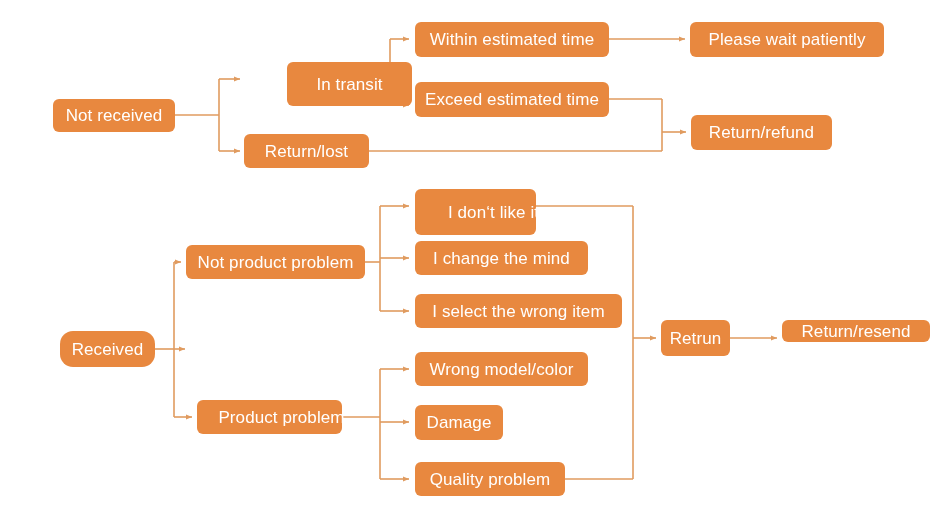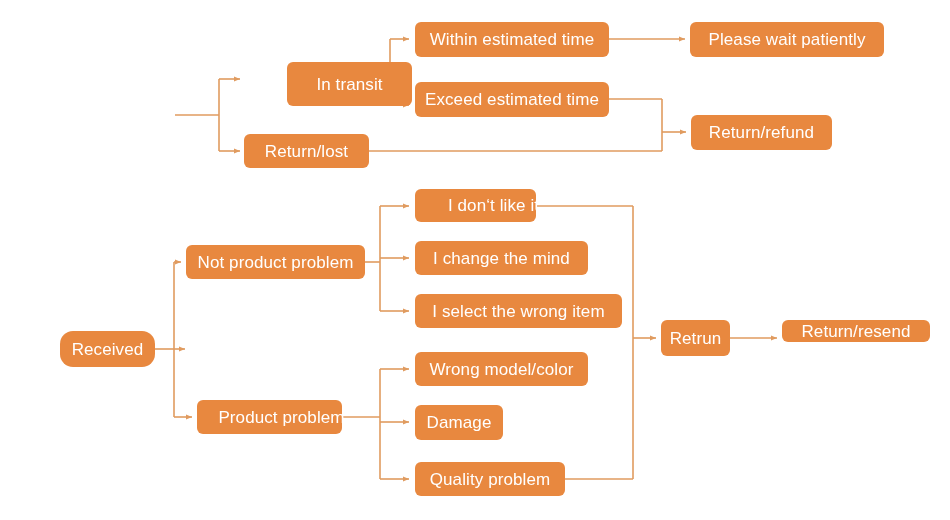--- a/index.html
+++ b/index.html
@@ -91,40 +91,41 @@
 
       <path d="M536,206 L633,206"></path>
       <path d="M565,479 L633,479"></path>
       <path d="M633,206 L633,479"></path>
       <path d="M633,338 L656,338" marker-end="url(#arrow)"></path>
 
       <path d="M730,338 L777,338" marker-end="url(#arrow)"></path>
     </g>
   </svg>
 
+  <div class="node" style="left:53px; top:99px; width:122px; height:33px;">Not received</div>
 
   <div class="node" style="left:244px; top:62px; width:125px; height:44px;margin-left:43px;">In transit</div>
 
   <div class="node" style="left:244px; top:134px; width:125px; height:34px;">Return/lost</div>
 
   <div class="node" style="left:415px; top:22px; width:194px; height:35px;">Within estimated time</div>
 
   <div class="node" style="left:415px; top:82px; width:194px; height:35px;">Exceed estimated time</div>
 
   <div class="node" style="left:690px; top:22px; width:194px; height:35px;">Please wait patiently</div>
 
   <div class="node" style="left:691px; top:115px; width:141px; height:35px;">Return/refund</div>
 
   <div class="node" style="left:60px; top:331px; width:95px; height:36px;border-radius:13px;">Received</div>
 
   <div class="node" style="left:186px; top:245px; width:179px; height:34px;">Not product problem</div>
 
   <div class="node" style="left:197px; top:400px; width:145px; height:34px;padding-left:36px;">Product problem</div>
 
-  <div class="node" style="left:415px; top:189px; width:121px; height:33px;padding-left:48px;">I don‘t like it</div>
+  <div class="node" style="left:415px; top:189px; width:121px; height:46px;padding-left:48px;">I don‘t like it</div>
 
   <div class="node" style="left:415px; top:241px; width:173px; height:34px;">I change the mind</div>
 
   <div class="node" style="left:415px; top:294px; width:207px; height:34px;">I select the wrong item</div>
 
   <div class="node" style="left:415px; top:352px; width:173px; height:34px;">Wrong model/color</div>
 
   <div class="node" style="left:415px; top:405px; width:88px; height:35px;">Damage</div>
 
   <div class="node" style="left:415px; top:462px; width:150px; height:34px;">Quality problem</div>

